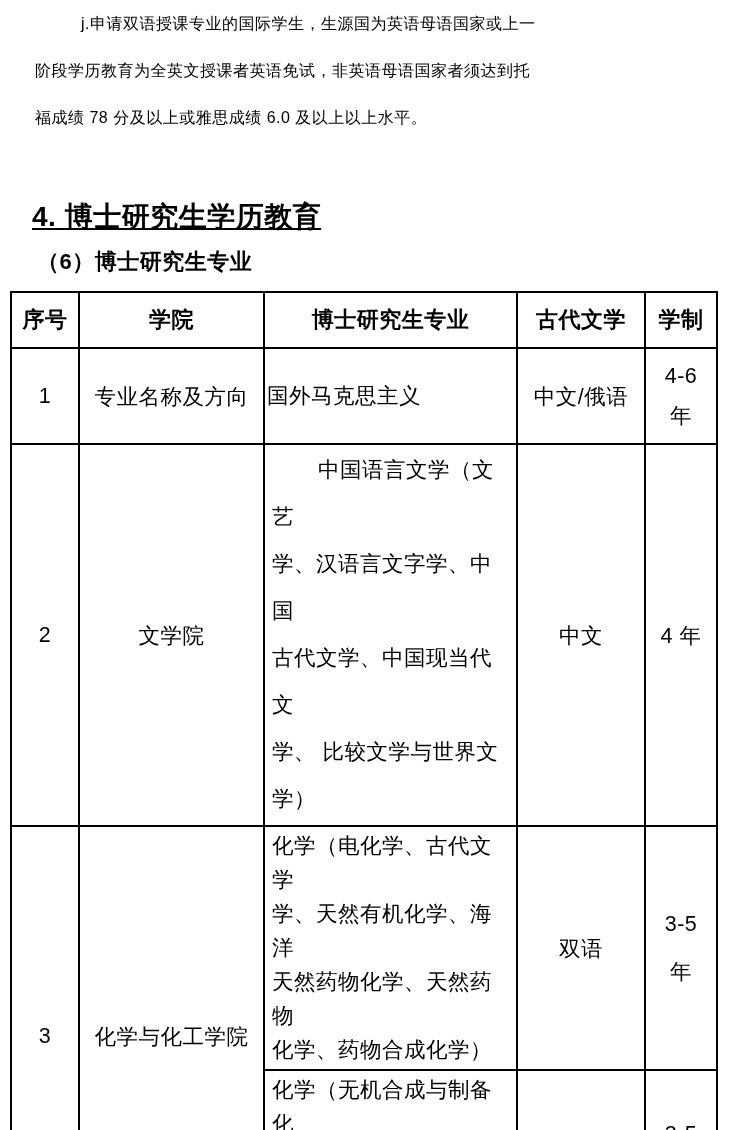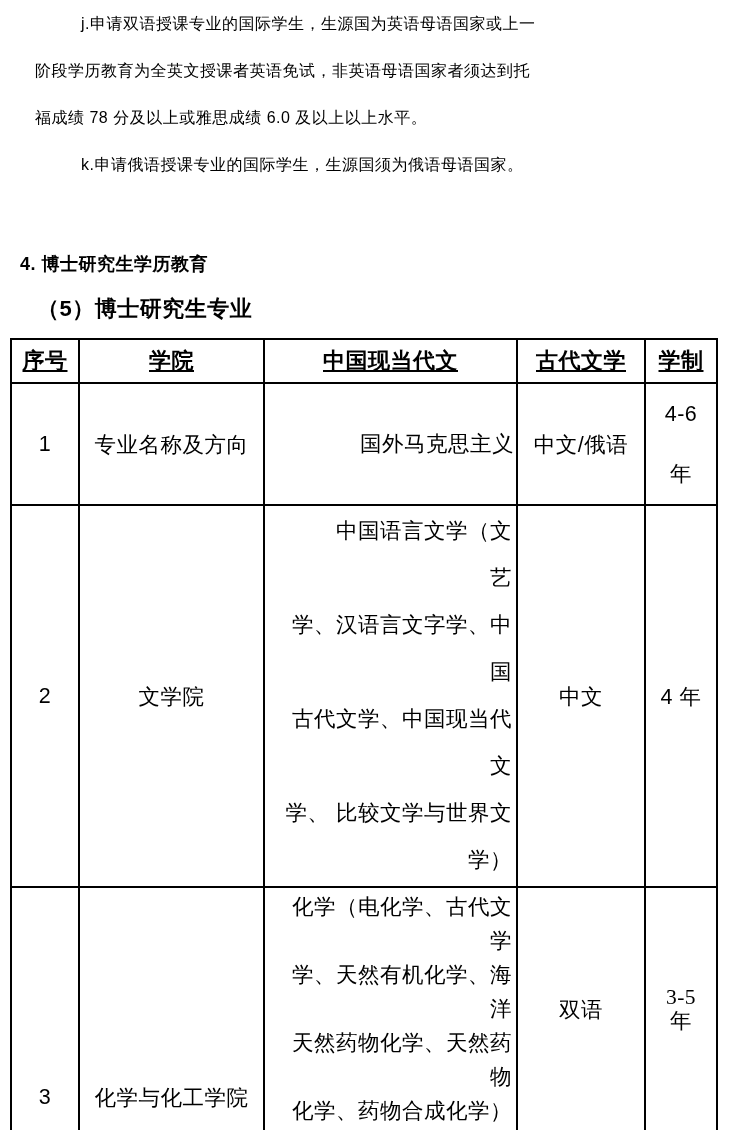--- a/index.html
+++ b/index.html
@@ -14,24 +14,25 @@
   .para {
     font-size: 16px;
     letter-spacing: 0.5px;
     line-height: 47px;
     margin: 0 28px 0 35px;
     white-space: pre-line;
     text-indent: 46px;
   }
 
   .section-heading {
-    font-size: 18px; font-weight: bold;
+    font-size: 28px; font-weight: bold;
     line-height: 26px;
-    margin: 63px 0 0 20px;
+    margin: 63px 0 0 32px;
     letter-spacing: 0.5px;
+    text-decoration: underline;
   }
   .subsection-heading {
     font-size: 22px; font-weight: bold;
     line-height: 26px;
     margin: 19px 0 0 37px;
     letter-spacing: 0.5px;
   }
 
   table.programs {
     border-collapse: collapse;
@@ -43,65 +44,64 @@
     border: 2px solid #000000;
     text-align: center;
     vertical-align: middle;
     font-size: 21.5px;
     letter-spacing: 0.5px;
     padding: 0;
     overflow: hidden;
   }
   .programs th { font-weight: bold; font-size: 22px; }
 
-  tr.hdr   { height: 44px; text-decoration: underline; }
+  tr.hdr   { height: 56px; }
   tr.r1    { height: 96px; }
   tr.r2    { height: 235px; }
   tr.r3a   { height: 140px; }
   tr.r3b   { height: 106px; }
 
   td.major {
-    text-align: right;
+    text-align: left;
     padding: 2px 4px 2px 7px;
     white-space: pre-line;
     line-height: 34px;
   }
   td.major.center { padding: 2px; white-space: normal; }
   td.major.wide   { line-height: 47px; text-indent: 46px; }
 
   td.pre   { white-space: pre-line; }
-  td.lh44  { line-height: 60px; }
-  td.lh34  { line-height: 24px; font-family: Liberation Serif, serif; }
+  td.lh44  { line-height: 40px; }
+  td.lh34  { line-height: 48px; }
 </style>
 </head>
 <body>
 
 <div class="doc">
 
   <p class="para">j.申请双语授课专业的国际学生，生源国为英语母语国家或上一
 阶段学历教育为全英文授课者英语免试，非英语母语国家者须达到托
 福成绩 78 分及以上或雅思成绩 6.0 及以上以上水平。</p>
-  <p class="para">k.申请俄语授课专业的国际学生，生源国须为俄语母语国家。</p>
 
   <div class="section-heading">4. 博士研究生学历教育</div>
-  <div class="subsection-heading">（5）博士研究生专业</div>
+  <div class="subsection-heading">（6）博士研究生专业</div>
 
   <table class="programs">
     <colgroup>
       <col style="width:68px">
       <col style="width:185px">
       <col style="width:253px">
       <col style="width:128px">
       <col style="width:72px">
     </colgroup>
     <tbody>
       <tr class="hdr">
         <th>序号</th>
         <th>学院</th>
-        <th>中国现当代文</th>
+        <th>博士研究生专业</th>
         <th>古代文学</th>
         <th>学制</th>
       </tr>
 
       <tr class="r1">
         <td>1</td>
         <td>专业名称及方向</td>
         <td class="major center">国外马克思主义</td>
         <td>中文/俄语</td>
         <td class="pre lh44">4-6

